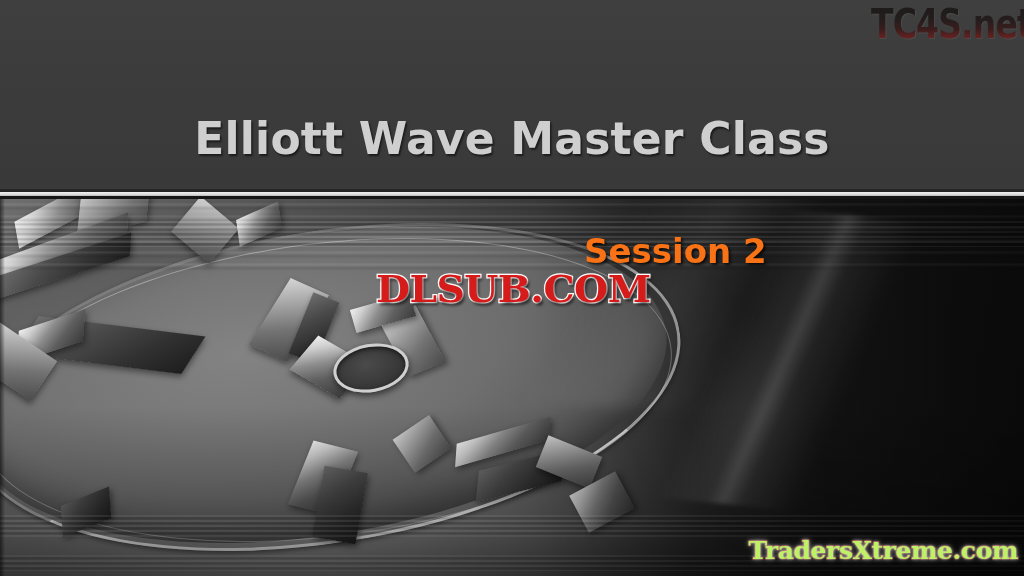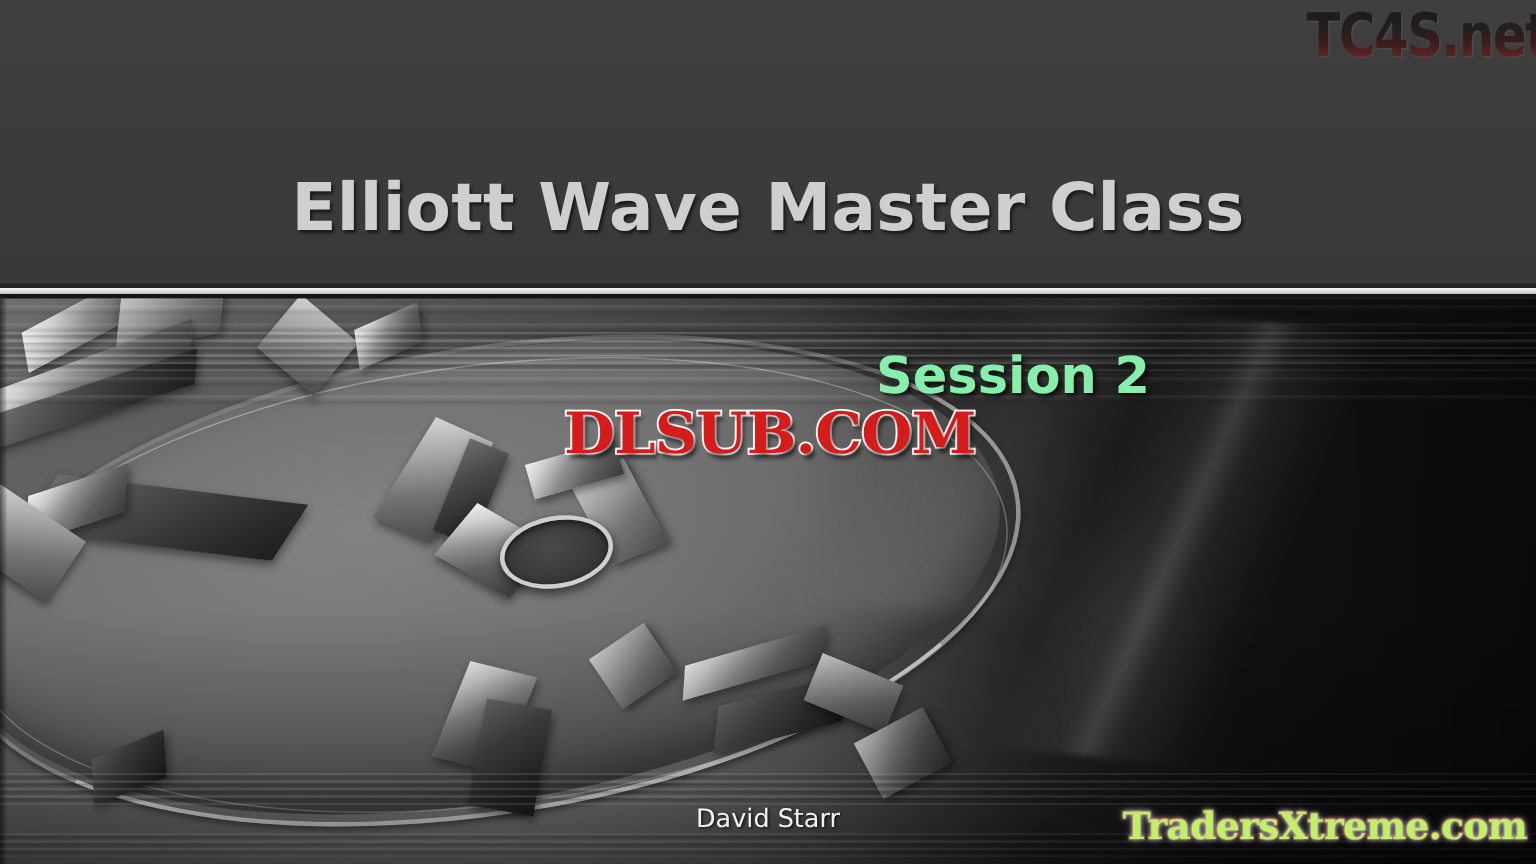--- a/index.html
+++ b/index.html
@@ -278,21 +278,21 @@
     pointer-events: none;
   }
 
   
   .session-text {
     position: absolute;
     left: 584px;
     top: 231px;
     font-size: 34px;
     font-weight: bold;
-    color: #86efac;
+    color: #f97316;
     text-shadow: 2px 2px 3px rgba(0,0,0,0.75);
     white-space: nowrap;
   }
 
   
   .dlsub-wm {
     position: absolute;
     left: 376px;
     top: 266px;
     font-size: 38px;
@@ -402,17 +402,16 @@
     <div class="scan-band scan-bot"></div>
 
     <div class="vignette"></div>
     <div class="left-edge"></div>
   </div>
 
   <div class="session-text">Session 2</div>
 
   <div class="dlsub-wm">DLSUB.COM</div>
 
-  <div class="byline">David Starr</div>
 
   <div class="tx-wm">TradersXtreme.com</div>
 
 </div>
 
 </body></html>

